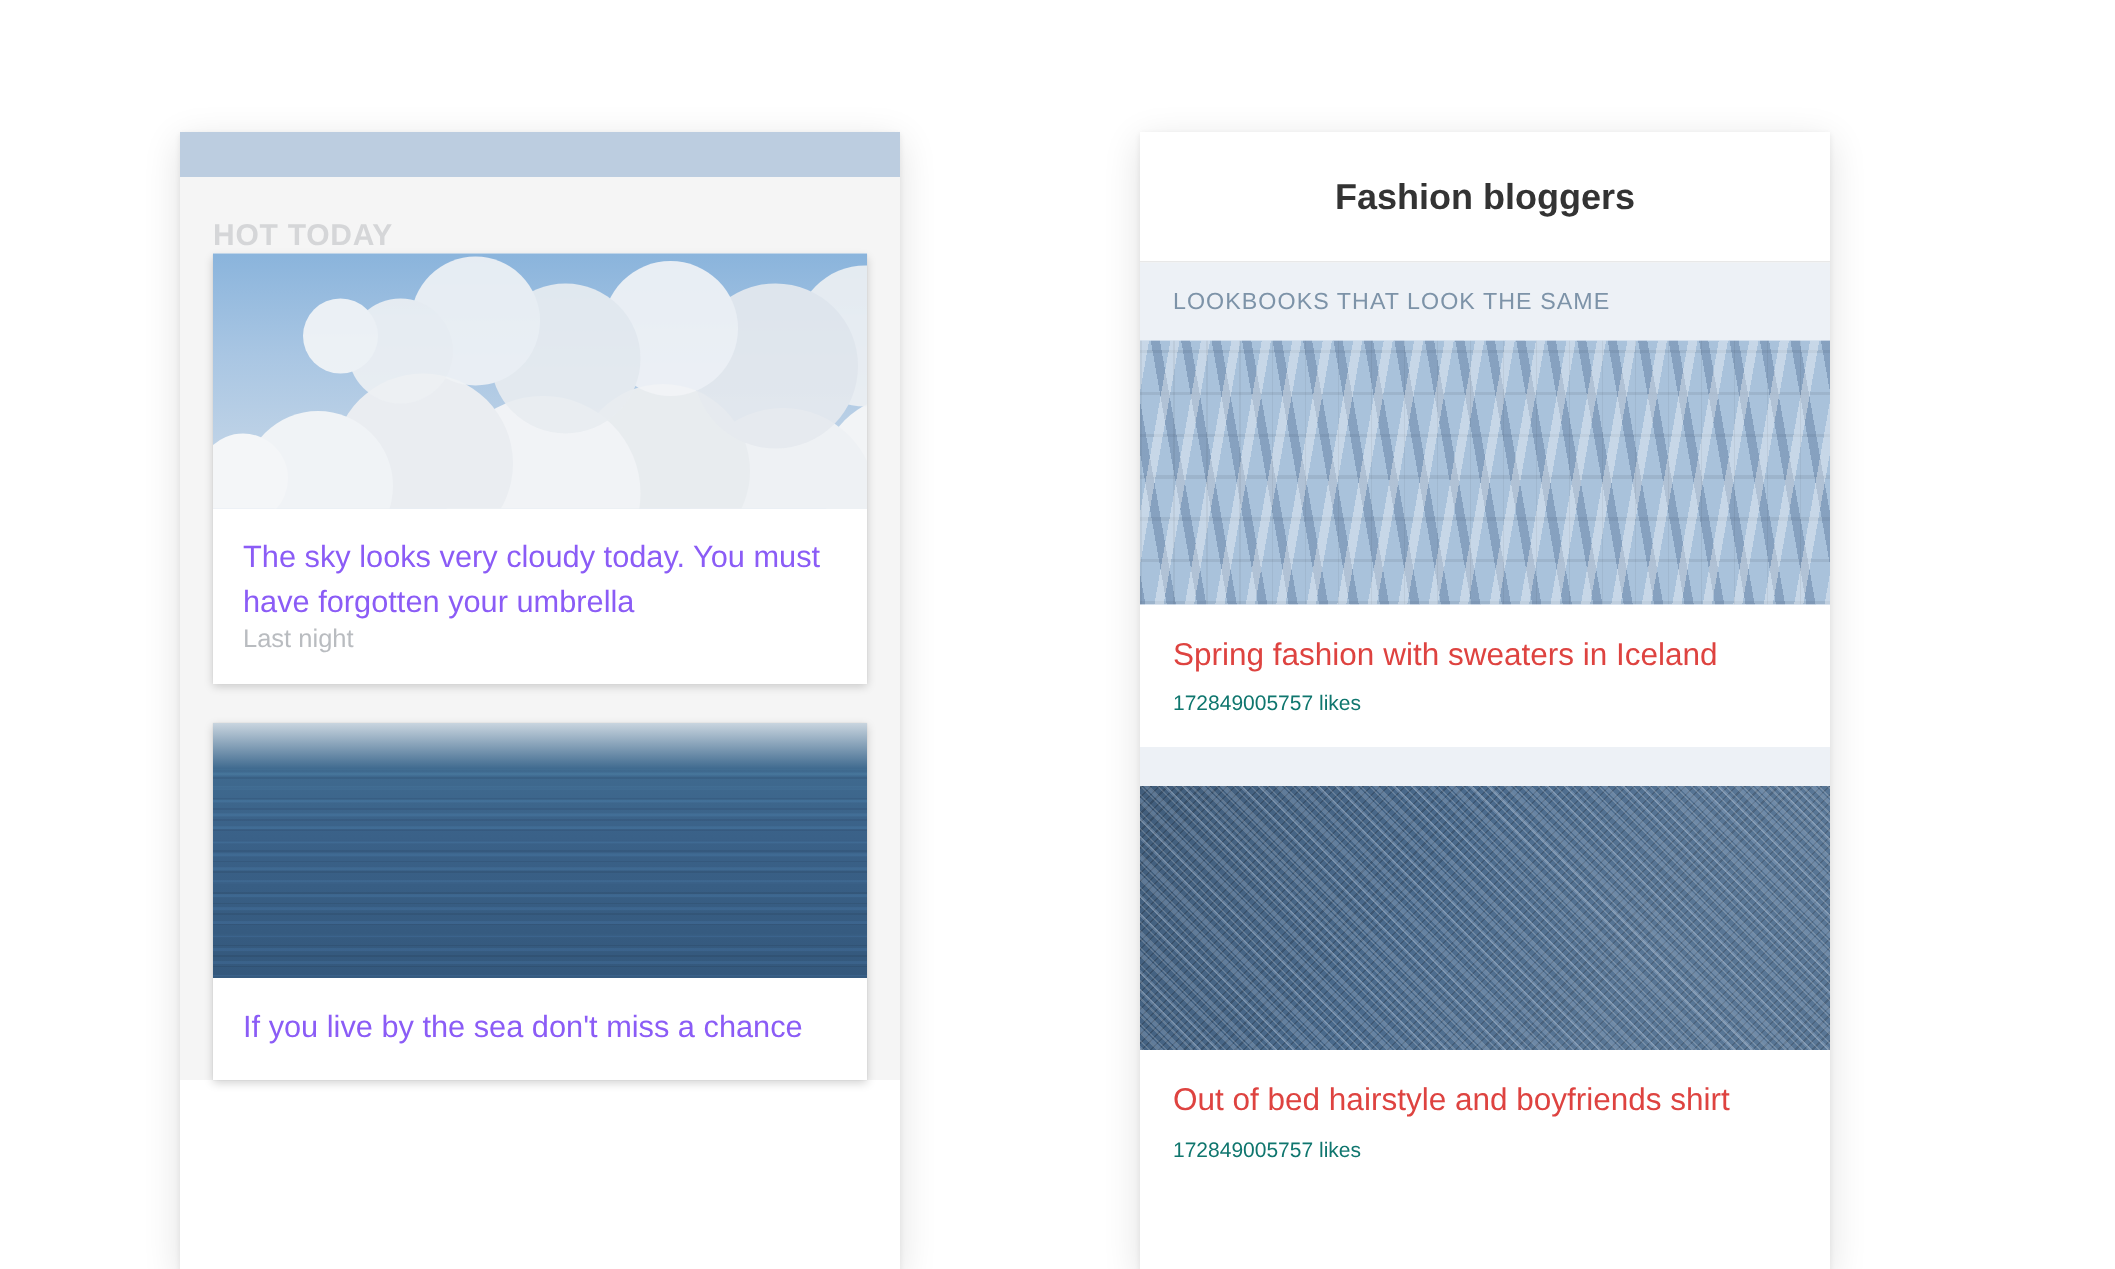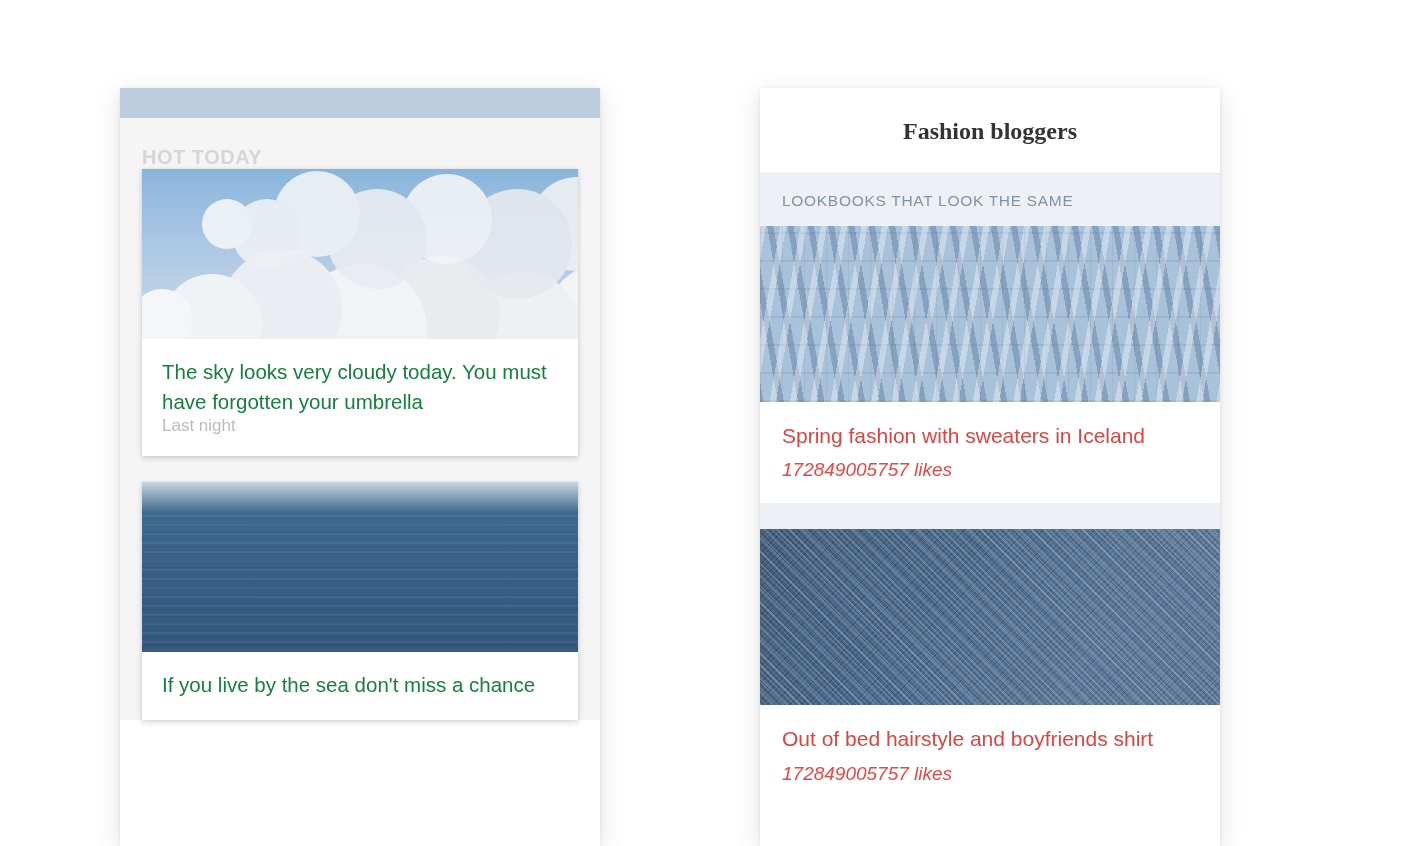--- a/index.html
+++ b/index.html
@@ -59,21 +59,21 @@
     width: 100%;
     height: 170px;
     display: block;
   }
   .card-body {
     padding: 18px 20px 20px 20px;
   }
   .card-title {
     font-size: 20.5px;
     line-height: 1.45;
-    color: #15803d;
+    color: #8b5cf6;
     font-weight: 400;
   }
   .card-sub {
     font-size: 17px;
     color: #b9bcc0;
     font-weight: 400;
   }
 
   
   .img-clouds {
@@ -127,21 +127,20 @@
       repeating-linear-gradient(0deg, rgba(0,0,0,0.08) 0 1px, transparent 1px 7px);
     mix-blend-mode: overlay;
   }
 
   
   .right-header {
     background: #ffffff;
     text-align: center;
     padding: 30px 20px 28px 20px;
     border-bottom: 1px solid #e8e8e8;
-    font-family: Liberation Serif, serif;
   }
   .right-header-title {
     font-size: 24px;
     font-weight: 700;
     color: #333333;
   }
   .section-banner {
     background: #edf1f6;
     padding: 18px 22px 16px 22px;
   }
@@ -167,24 +166,23 @@
     padding: 20px 22px 22px 22px;
     background: #fff;
   }
   .fash-title {
     font-size: 21px;
     color: #de4340;
     font-weight: 400;
     line-height: 1.3;
   }
   .fash-sub {
-    font-size: 19px;
-    color: #ef4444;
+    font-size: 14px;
+    color: #0f766e;
     margin-top: 10px;
-    font-style: italic;
   }
 
   
   .img-knit {
     background: #a9c2db;
     position: relative;
     overflow: hidden;
   }
   .img-knit::before {
     content:"";

